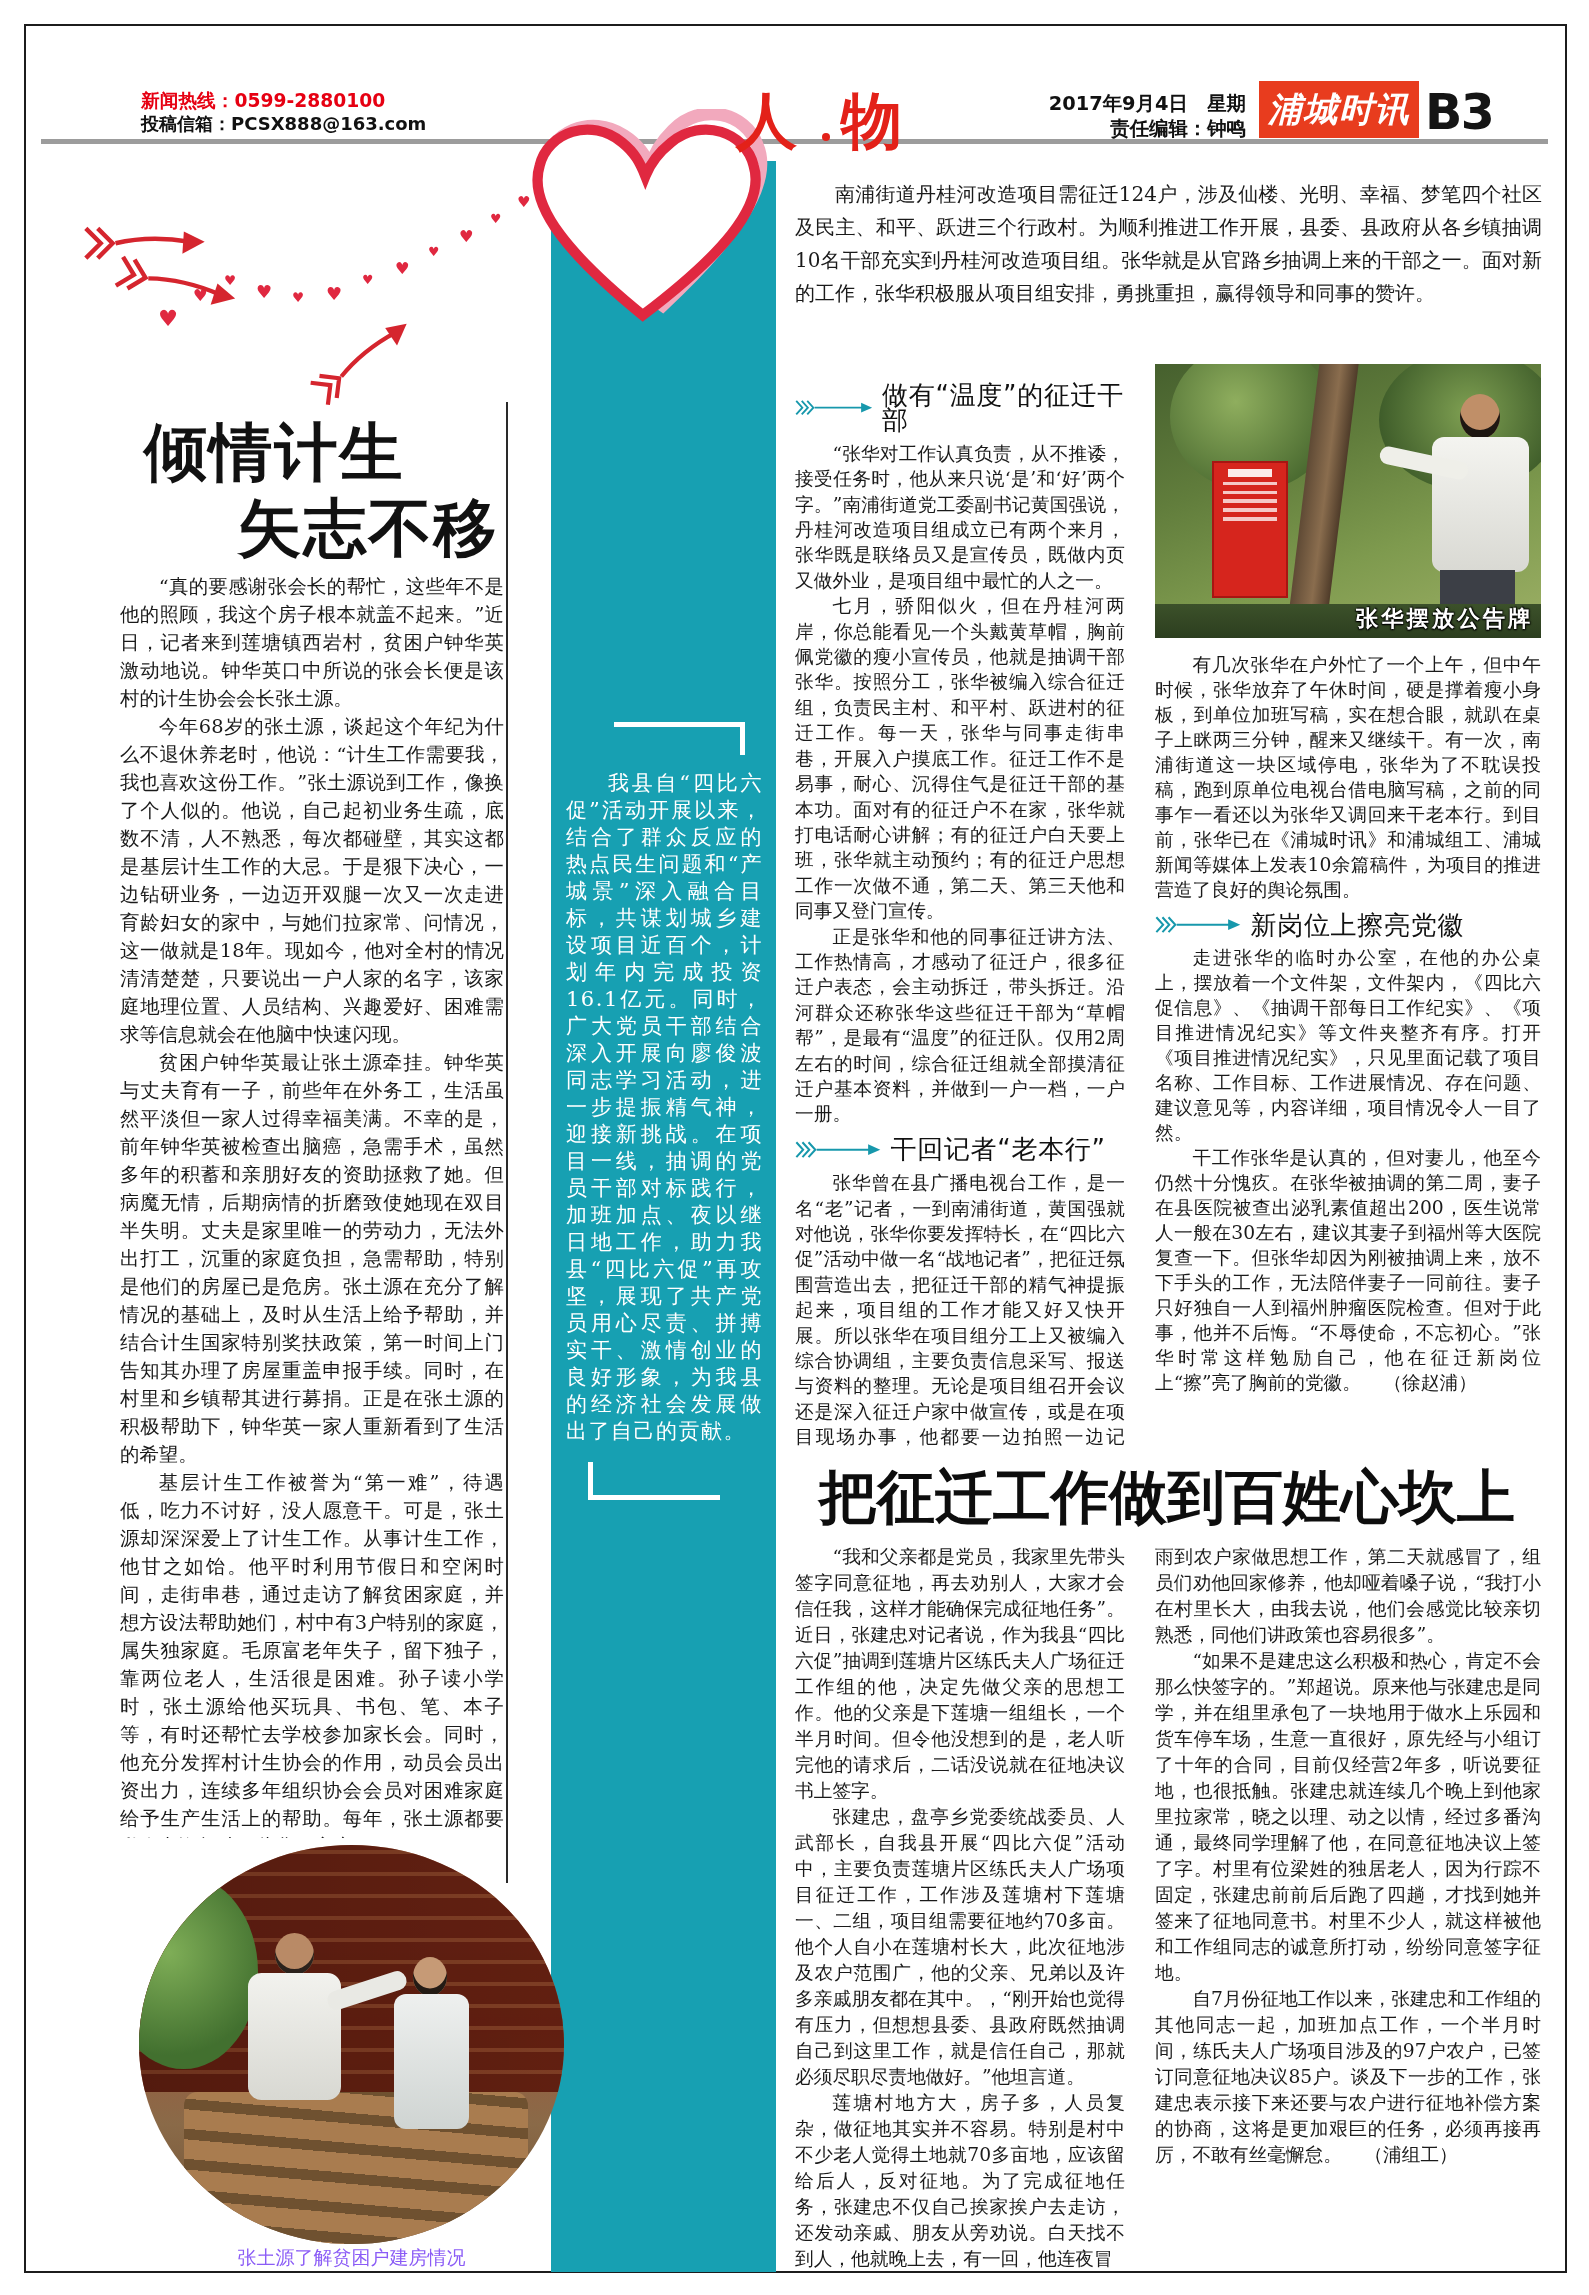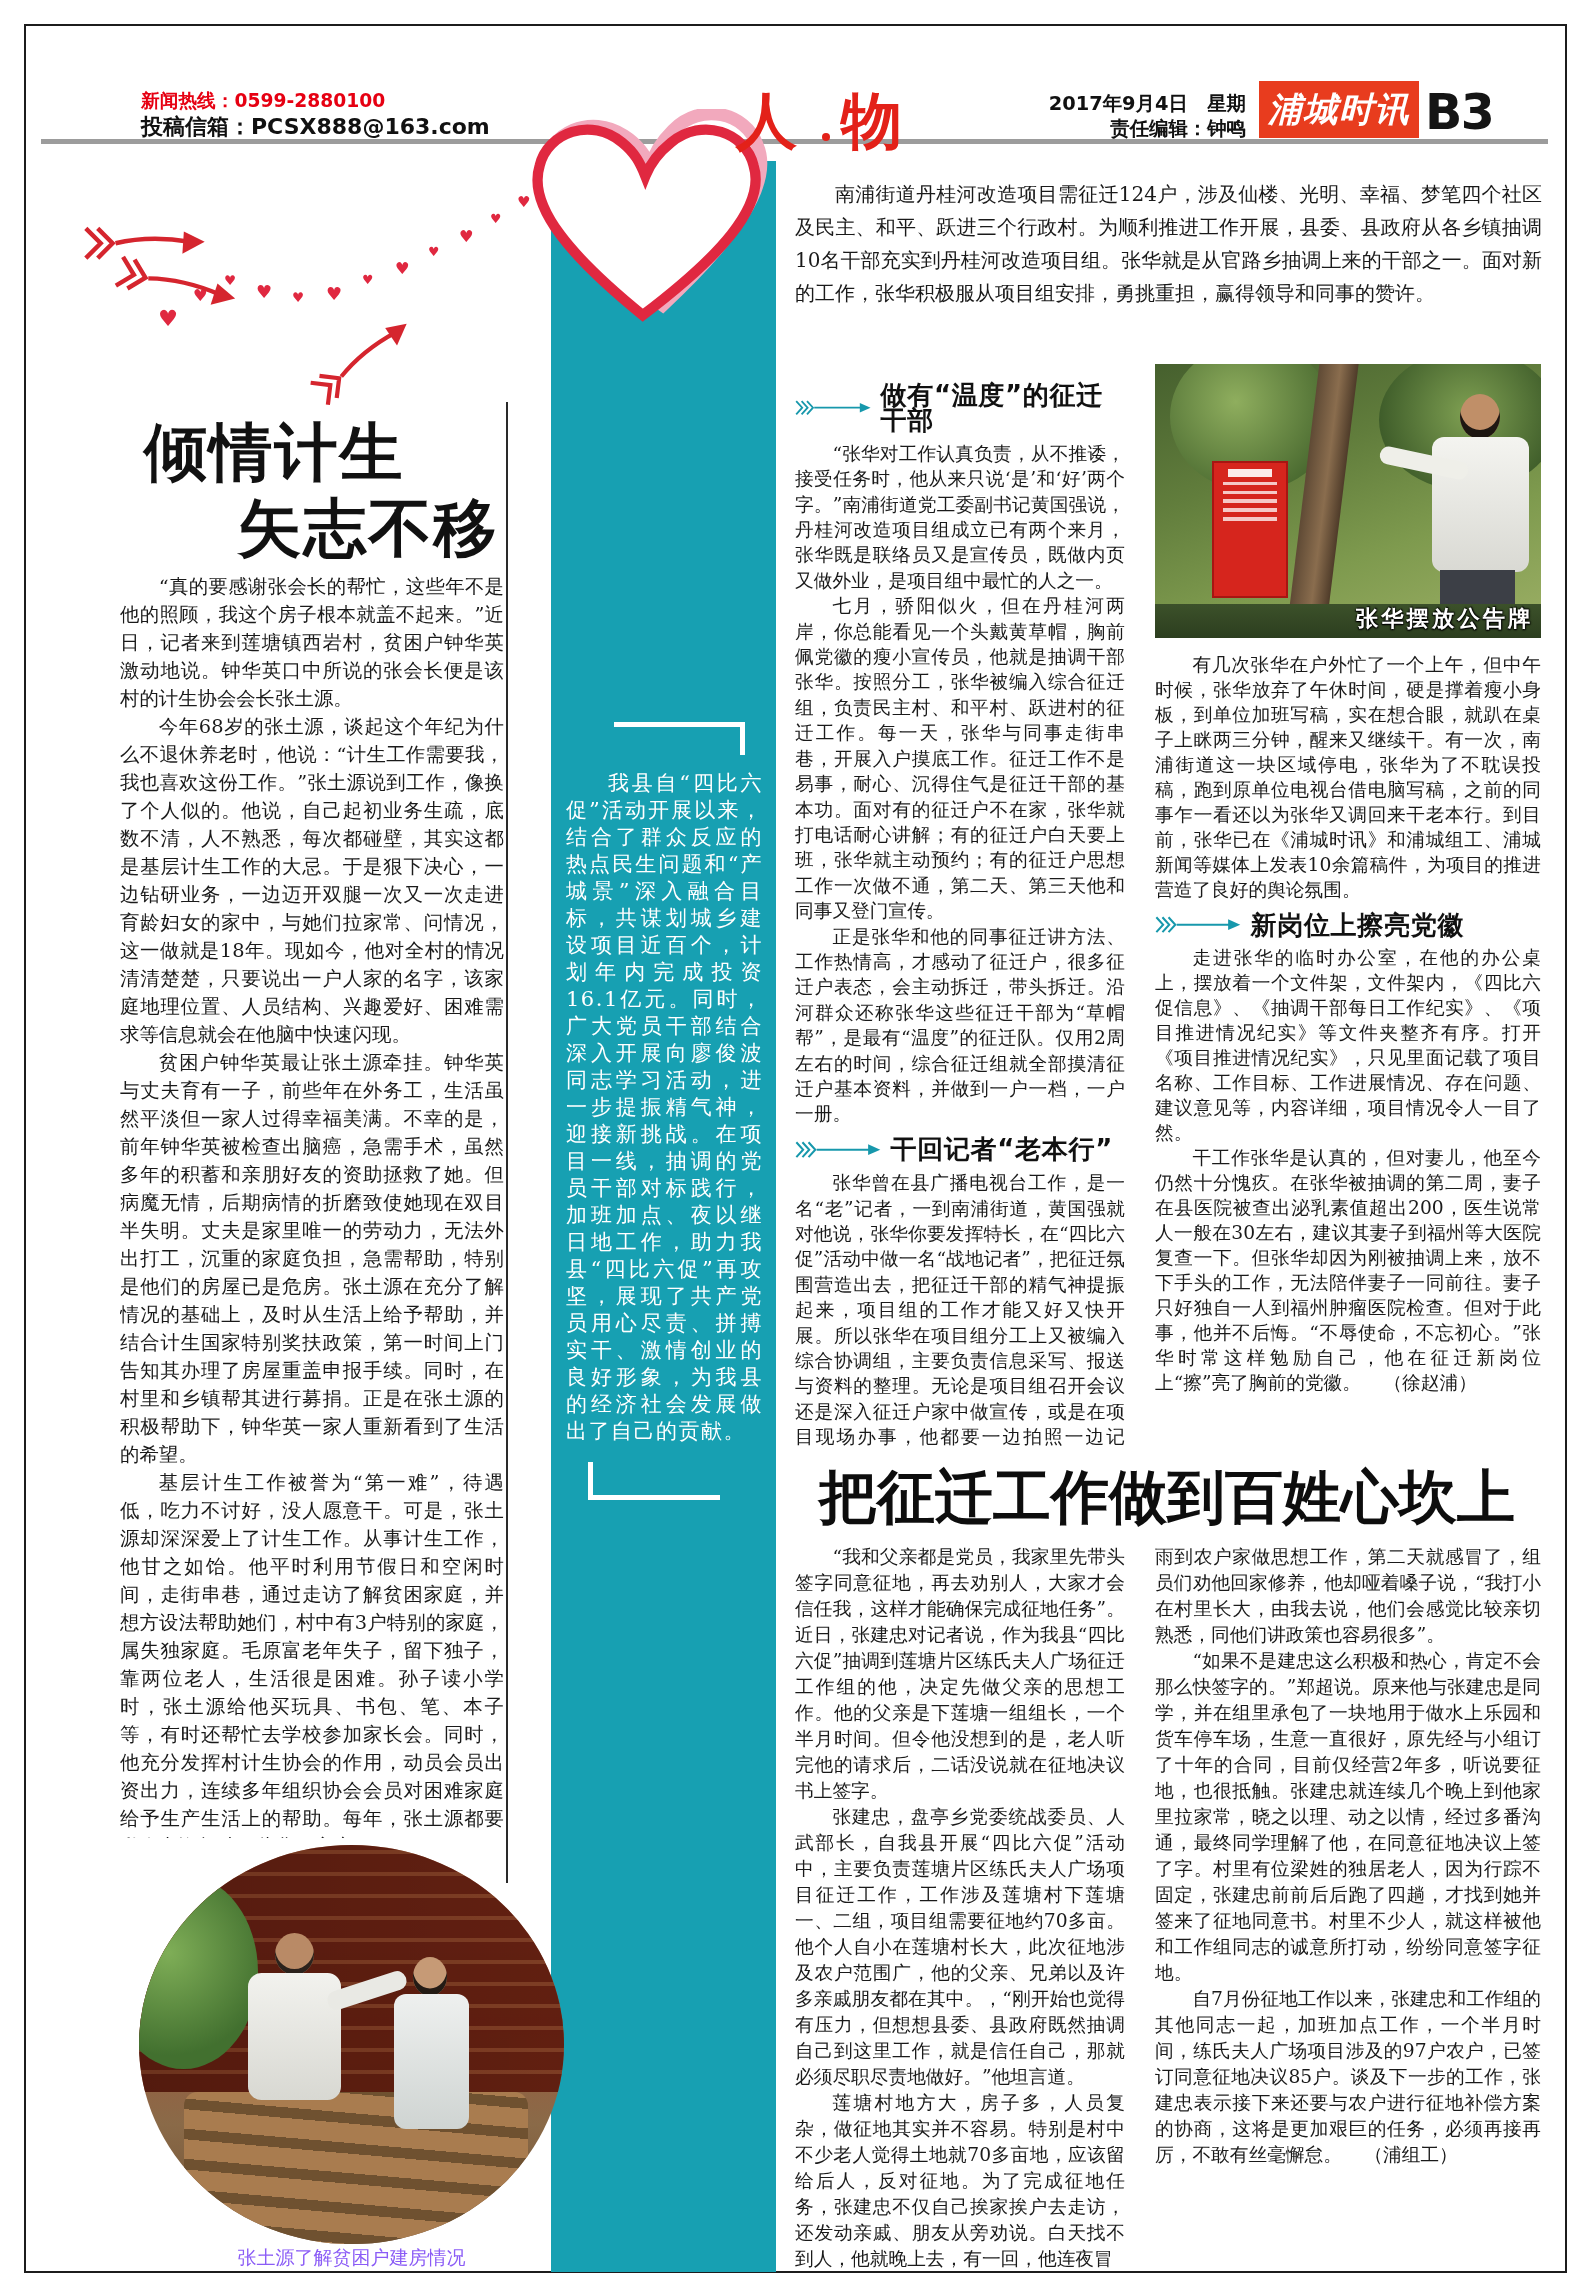--- a/index.html
+++ b/index.html
@@ -5,34 +5,34 @@
   html,body{margin:0;padding:0;background:#ffffff;}
   .serif{font-family:"DejaVu Serif","Liberation Serif",serif;}
   .sans{font-family:"DejaVu Sans","Liberation Sans",sans-serif;}
   #page{position:relative;width:1589px;height:2295px;background:#fff;overflow:hidden;}
   #frame{position:absolute;left:24px;top:24px;width:1539px;height:2245px;border:2.2px solid #1c1c1c;}
   .abs{position:absolute;}
   .bodytext p{margin:0;text-indent:2em;text-align:justify;}
   .bodytext p.noindent{text-indent:0;}
   .byline{padding-left:1.2em;white-space:nowrap;}
   .colbox{overflow:hidden;}
-  .subhead{display:flex;align-items:center;gap:7.5px;margin:10.5px 0 7.5px 0;font-weight:bold;}
+  .subhead{display:flex;align-items:center;gap:7.5px;margin:10.5px 0 7.5px 0;font-weight:normal;}
   .subhead .sh-label{font-size:26px;color:#111;letter-spacing:0.7px;font-family:"DejaVu Sans","Liberation Sans",sans-serif;}
   .heartglyph{position:absolute;color:#e02840;font-family:"DejaVu Sans",sans-serif;}
   .capshadow{text-shadow:0.7px 0.7px 1.5px #000,-0.7px 0.7px 1.5px #000,0.7px -0.7px 1.5px #000;}
 </style>
 </head>
 <body>
 
 <div id="page">
   <div id="frame"></div>
 
   <div class="abs sans" style="left:0;top:0;width:1444px;height:157px;">
     <div class="abs sans" style="left:141px;top:88px;font-size:18.7px;font-weight:bold;color:#e60012;">新闻热线：0599-2880100</div>
-    <div class="abs sans" style="left:141px;top:112px;font-size:22px;font-weight:bold;color:#111;">投稿信箱：PCSX888@163.com</div>
+    <div class="abs sans" style="left:141px;top:112px;font-size:18px;font-weight:bold;color:#111;">投稿信箱：PCSX888@163.com</div>
 
     <div class="abs serif" style="left:736px;top:81px;font-size:61px;font-weight:bold;color:#e32119;z-index:3;">人</div>
     <div class="abs" style="left:822px;top:133px;width:8.2px;height:8.2px;border-radius:50%;background:#e32119;z-index:3;"></div>
     <div class="abs serif" style="left:841px;top:81px;font-size:61px;font-weight:bold;color:#e32119;z-index:3;">物</div>
 
     <div class="abs sans" style="left:1043px;top:90px;width:203px;text-align:right;font-size:19.4px;font-weight:bold;color:#111;">2017年9月4日　星期一</div>
     <div class="abs sans" style="left:1043px;top:115px;width:203px;text-align:right;font-size:19.4px;font-weight:bold;color:#111;">责任编辑：钟鸣</div>
 
     <div class="abs" style="left:1259px;top:81px;width:160px;height:57px;background:#e83c1e;display:flex;align-items:center;justify-content:center;">
       <span class="serif" style="color:#fff;font-size:34px;font-weight:bold;font-style:italic;letter-spacing:1.5px;">浦城时讯</span>

